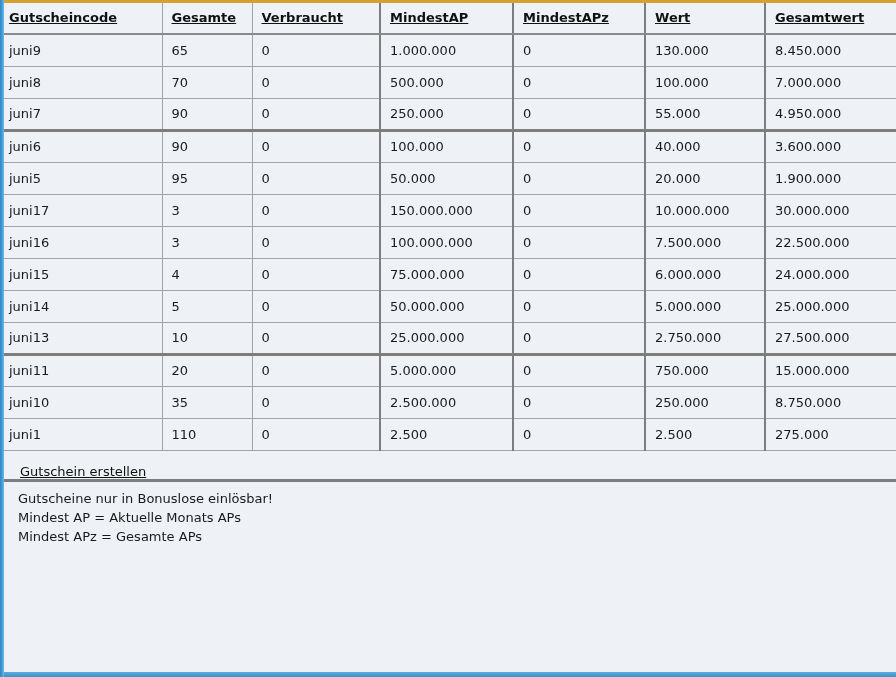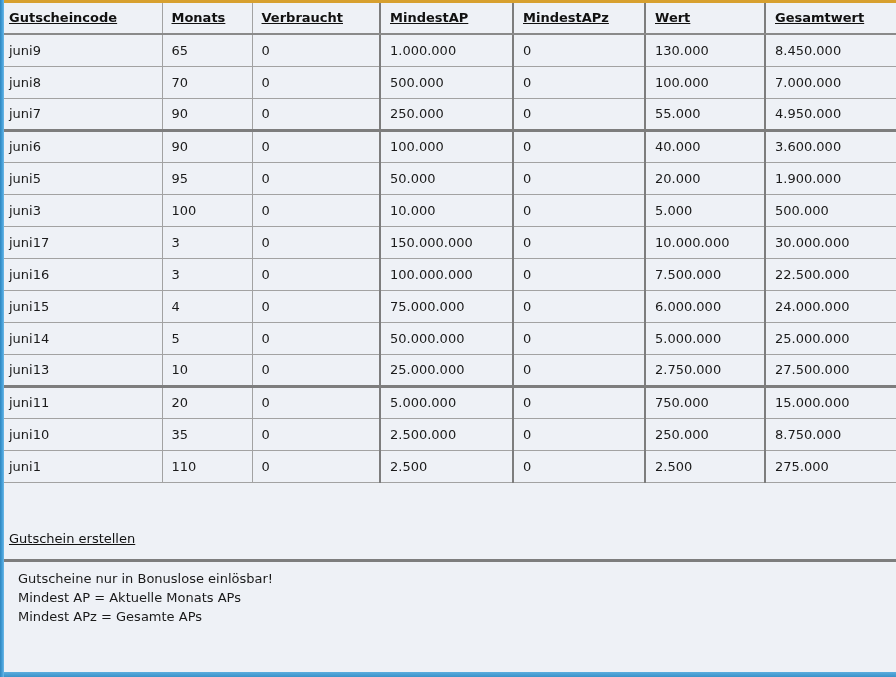--- a/index.html
+++ b/index.html
@@ -63,25 +63,24 @@
     border-left: 1px solid #a2a2a2;
   }
   
   .voucher-table th:nth-child(n+4), .voucher-table td:nth-child(n+4) {
     border-left: 2px solid #7d7d7d;
   }
   tr.group-end td { border-bottom: 3px solid #7d7d7d; }
 
   .create-row {
     width: 896px; height: 31px;
-    display: flex; align-items: flex-start;
-    padding-left: 9px;
+    display: flex; align-items: flex-end;
+    padding-left: 20px;
     border-bottom: 3px solid #7d7d7d;
     font-size: 13px;
-    margin-top: 48px;
   }
   .create-row a { color: #111; text-decoration: underline; cursor: pointer; }
 
   .notes {
     padding: 7px 0 0 18px;
     font-size: 13px;
     line-height: 19px;
   }
 </style>
 </head>
@@ -98,21 +97,21 @@
           <col style="width:90px">
           <col style="width:128px">
         <col style="width:133px">
           <col style="width:132px">
           <col style="width:120px">
         <col style="width:131px">
       </colgroup>
       <thead>
         <tr>
             <th><a class="hdr-link">Gutscheincode</a></th>
-            <th><a class="hdr-link">Monats</a></th>
+            <th><a class="hdr-link">Gesamte</a></th>
             <th><a class="hdr-link">Verbraucht</a></th>
             <th><a class="hdr-link">MindestAP</a></th>
             <th><a class="hdr-link">MindestAPz</a></th>
             <th><a class="hdr-link">Wert</a></th>
             <th><a class="hdr-link">Gesamtwert</a></th>
           </tr>
       </thead>
       <tbody>
           <tr>
             <td>juni9</td>
@@ -151,29 +150,20 @@
             <td>3.600.000</td>
           </tr>
           <tr>
             <td>juni5</td>
             <td>95</td>
             <td>0</td>
             <td>50.000</td>
             <td>0</td>
             <td>20.000</td>
             <td>1.900.000</td>
-          </tr>
-          <tr>
-            <td>juni3</td>
-            <td>100</td>
-            <td>0</td>
-            <td>10.000</td>
-            <td>0</td>
-            <td>5.000</td>
-            <td>500.000</td>
           </tr>
           <tr>
             <td>juni17</td>
             <td>3</td>
             <td>0</td>
             <td>150.000.000</td>
             <td>0</td>
             <td>10.000.000</td>
             <td>30.000.000</td>
           </tr>

